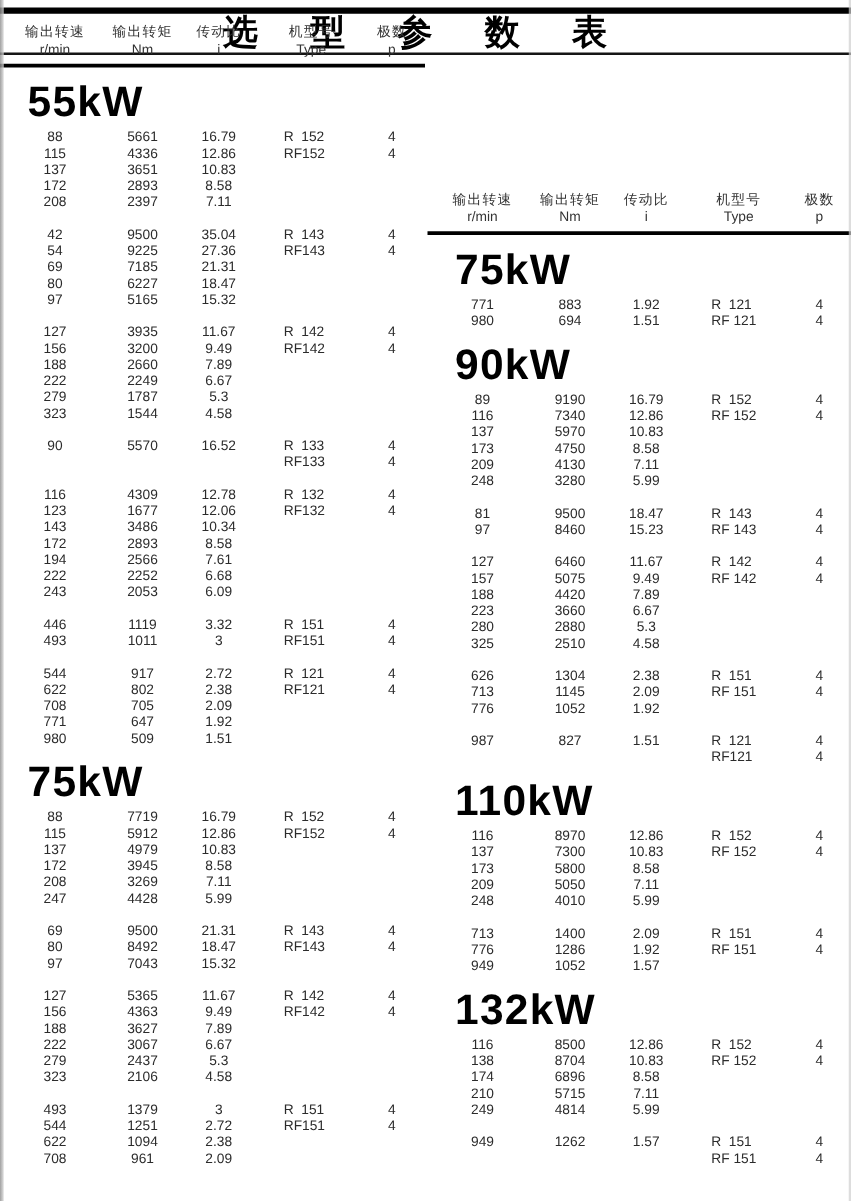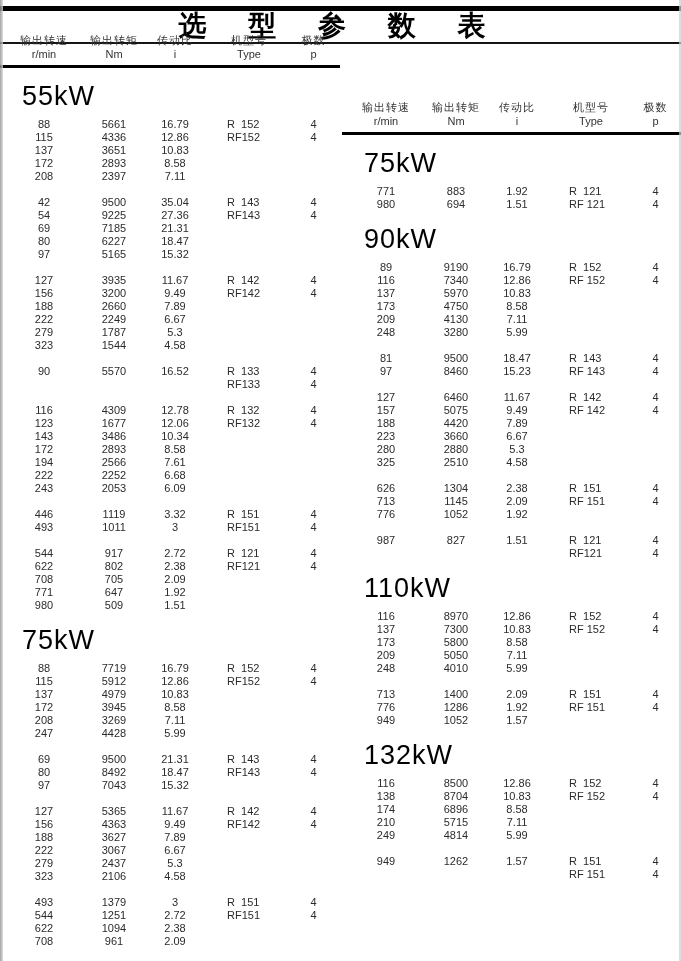--- a/index.html
+++ b/index.html
@@ -15,32 +15,32 @@
   .edge-left{position:absolute;left:0;top:0;bottom:0;width:3px;
     background:linear-gradient(to right,#8a8a8a,#d9d9d9);opacity:.8;}
   .edge-right{position:absolute;right:0;top:0;bottom:0;width:2px;background:#cfcfcf;opacity:.7;}
   .top-bar{margin:6px 0 0 0;height:5px;background:#000;}
   .title-wrap{border-bottom:2px solid #151515;padding:1px 0 3px 0;}
   .title{
     margin:0;text-align:center;
     font-size:28px;line-height:27px;font-weight:bold;color:#000;
     letter-spacing:17px;white-space:nowrap;
   }
-  .body-cols{display:flex;align-items:center;height:903px;}
+  .body-cols{display:flex;align-items:flex-end;height:903px;}
   .pane{box-sizing:border-box;}
   .pane.left{width:340px;}
   .pane.right{width:339px;}
   .divider{width:2px;background:#5c5c5c;}
   .pane-header{display:flex;padding:4px 0 4px 0;border-bottom:3px solid #000;}
   .hcell{text-align:center;}
   .h-zh{font-size:11px;line-height:13px;color:#333;letter-spacing:1px;}
   .h-unit{font-size:11px;line-height:14px;color:#333;}
   .w0{width:88px;} .w1{width:52px;} .w2{width:70px;} .w3{width:78px;} .w4{width:51px;}
   .section-heading{
-    font-size:27px;line-height:26px;font-weight:normal;color:#000;
+    font-size:34px;line-height:26px;font-weight:bold;color:#000;
     margin:15px 0 9px 22px;letter-spacing:1px;
   }
   .group{margin:0 0 13px 0;}
   .row{display:flex;height:13px;font-size:11px;line-height:13px;white-space:pre;}
   .cell{overflow:visible;}
   .c0{width:88px;text-align:center;}
   .c1{width:52px;text-align:center;}
   .c2{width:70px;text-align:center;}
   .c3{width:78px;text-align:left;padding-left:17px;box-sizing:border-box;}
   .c4{width:51px;text-align:center;}

